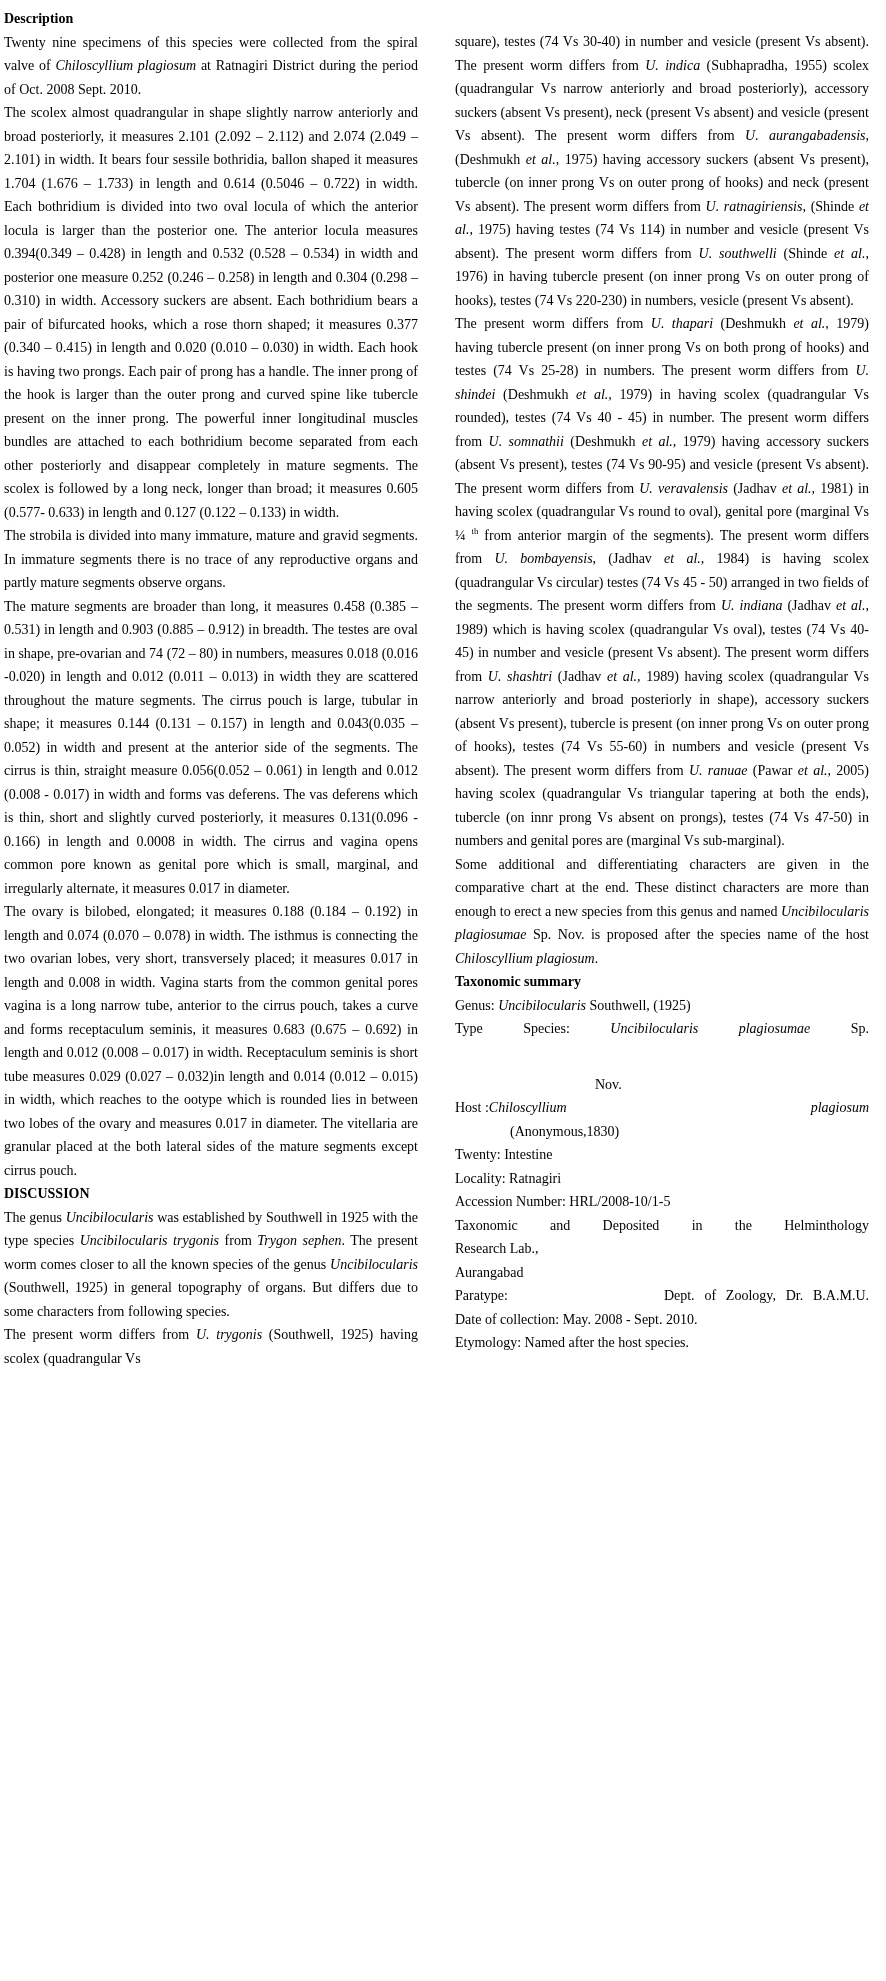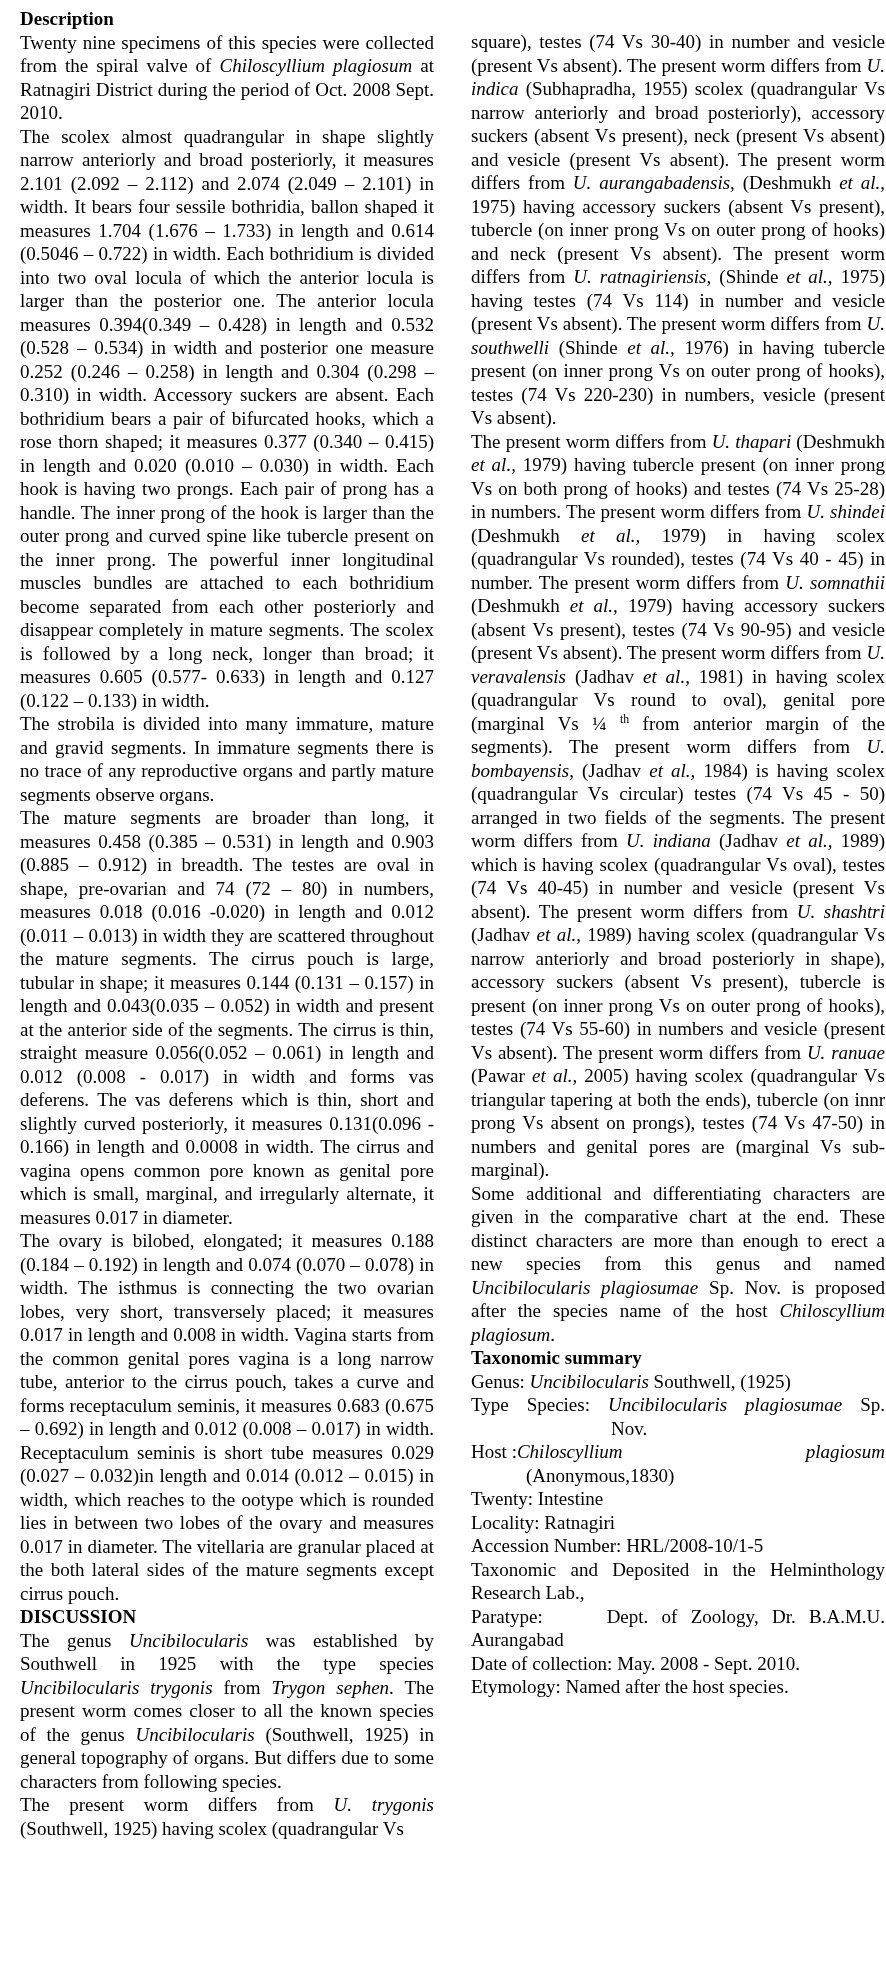--- a/index.html
+++ b/index.html
@@ -1,23 +1,23 @@
 <!DOCTYPE html>
 <html><head>
 <meta charset="utf-8">
 <style>
   html,body{margin:0;padding:0;background:#ffffff;}
   body{width:886px;height:1981px;overflow:hidden;}
   .page{
     display:flex;
     box-sizing:border-box;
-    padding:7px 0 0 20px;
+    padding:7px 0 0 4px;
     gap:37px;
     font-family:"Liberation Serif","DejaVu Serif",serif;
-    font-size:19px;
+    font-size:14px;
     line-height:23.5px;
     color:#000000;
   }
   .col{width:414px;flex:0 0 414px;}
   .col-right{padding-top:23px;}
   .blk{margin:0;}
   .para{text-align:justify;text-justify:inter-word;}
   .heading{font-weight:bold;text-align:left;}
   .line{text-align:left;}
   .jline{text-align:justify;text-justify:inter-word;height:23.5px;overflow:hidden;}
@@ -41,32 +41,32 @@
       <div class="blk para"><span>The genus </span><span style="font-style: italic;">Uncibilocularis</span><span> was established by Southwell in 1925 with the type species </span><span style="font-style: italic;">Uncibilocularis trygonis</span><span> from </span><span style="font-style: italic;">Trygon sephen</span><span>. The present worm comes closer to all the known species of the genus </span><span style="font-style: italic;">Uncibilocularis</span><span> (Southwell, 1925) in general topography of organs. But differs due to some characters from following species.</span></div>
       <div class="blk para"><span>The present worm differs from </span><span style="font-style: italic;">U. trygonis</span><span> (Southwell, 1925) having scolex (quadrangular Vs</span></div>
     </div>
   <div class="col col-right">
       <div class="blk para"><span>square), testes (74 Vs 30-40) in number and vesicle (present Vs absent). The present worm differs from </span><span style="font-style: italic;">U. indica</span><span> (Subhapradha, 1955) scolex (quadrangular Vs narrow anteriorly and broad posteriorly), accessory suckers (absent Vs present), neck (present Vs absent) and vesicle (present Vs absent). The present worm differs from </span><span style="font-style: italic;">U. aurangabadensis</span><span>, (Deshmukh </span><span style="font-style: italic;">et al.,</span><span> 1975) having accessory suckers (absent Vs present), tubercle (on inner prong Vs on outer prong of hooks) and neck (present Vs absent). The present worm differs from </span><span style="font-style: italic;">U. ratnagiriensis</span><span>, (Shinde </span><span style="font-style: italic;">et al.,</span><span> 1975) having testes (74 Vs 114) in number and vesicle (present Vs absent). The present worm differs from </span><span style="font-style: italic;">U. southwelli</span><span> (Shinde </span><span style="font-style: italic;">et al.,</span><span> 1976) in having tubercle present (on inner prong Vs on outer prong of hooks), testes (74 Vs 220-230) in numbers, vesicle (present Vs absent).</span></div>
       <div class="blk para"><span>The present worm differs from </span><span style="font-style: italic;">U. thapari</span><span> (Deshmukh </span><span style="font-style: italic;">et al.,</span><span> 1979) having tubercle present (on inner prong Vs on both prong of hooks) and testes (74 Vs 25-28) in numbers. The present worm differs from </span><span style="font-style: italic;">U. shindei</span><span> (Deshmukh </span><span style="font-style: italic;">et al.,</span><span> 1979) in having scolex (quadrangular Vs rounded), testes (74 Vs 40 - 45) in number. The present worm differs from </span><span style="font-style: italic;">U. somnathii</span><span> (Deshmukh </span><span style="font-style: italic;">et al.,</span><span> 1979) having accessory suckers (absent Vs present), testes (74 Vs 90-95) and vesicle (present Vs absent). The present worm differs from </span><span style="font-style: italic;">U. veravalensis</span><span> (Jadhav </span><span style="font-style: italic;">et al.,</span><span> 1981) in having scolex (quadrangular Vs round to oval), genital pore (marginal Vs ¼ </span><sup>th</sup><span> from anterior margin of the segments). The present worm differs from </span><span style="font-style: italic;">U. bombayensis</span><span>, (Jadhav </span><span style="font-style: italic;">et al.,</span><span> 1984) is having scolex (quadrangular Vs circular) testes (74 Vs 45 - 50) arranged in two fields of the segments. The present worm differs from </span><span style="font-style: italic;">U. indiana</span><span> (Jadhav </span><span style="font-style: italic;">et al.,</span><span> 1989) which is having scolex (quadrangular Vs oval), testes (74 Vs 40-45) in number and vesicle (present Vs absent). The present worm differs from </span><span style="font-style: italic;">U. shashtri</span><span> (Jadhav </span><span style="font-style: italic;">et al.,</span><span> 1989) having scolex (quadrangular Vs narrow anteriorly and broad posteriorly in shape), accessory suckers (absent Vs present), tubercle is present (on inner prong Vs on outer prong of hooks), testes (74 Vs 55-60) in numbers and vesicle (present Vs absent). The present worm differs from </span><span style="font-style: italic;">U. ranuae</span><span> (Pawar </span><span style="font-style: italic;">et al.,</span><span> 2005) having scolex (quadrangular Vs triangular tapering at both the ends), tubercle (on innr prong Vs absent on prongs), testes (74 Vs 47-50) in numbers and genital pores are (marginal Vs sub-marginal).</span></div>
       <div class="blk para"><span>Some additional and differentiating characters are given in the comparative chart at the end. These distinct characters are more than enough to erect a new species from this genus and named </span><span style="font-style: italic;">Uncibilocularis plagiosumae</span><span> Sp. Nov. is proposed after the species name of the host </span><span style="font-style: italic;">Chiloscyllium plagiosum</span><span>.</span></div>
       <div class="blk heading"><span>Taxonomic summary</span></div>
       <div class="blk line"><span>Genus: </span><span style="font-style: italic;">Uncibilocularis</span><span> Southwell, (1925)</span></div>
       <div class="blk jline"><span>Type Species: </span><span style="font-style: italic;">Uncibilocularis plagiosumae</span><span> Sp.</span></div>
-      <div class="blk line" style="padding-left: 140px;"><span>Nov.</span></div>
+      <div class="blk line" style="padding-left: 140px; margin-top: 32px;"><span>Nov.</span></div>
       <div class="blk spread">
         <span><span>Host :</span><span style="font-style: italic;">Chiloscyllium</span></span>
         <span><span style="font-style: italic;">plagiosum</span></span>
       </div>
       <div class="blk line" style="padding-left: 55px;"><span>(Anonymous,1830)</span></div>
       <div class="blk line"><span>Twenty: Intestine</span></div>
       <div class="blk line"><span>Locality: Ratnagiri</span></div>
       <div class="blk line"><span>Accession Number: HRL/2008-10/1-5</span></div>
       <div class="blk jline"><span>Taxonomic and Deposited in the Helminthology</span></div>
       <div class="blk line"><span>Research Lab.,</span></div>
+      <div class="blk line"><span>Aurangabad</span></div>
       <div class="blk spread">
         <span><span>Paratype:</span></span>
         <span class="wide"><span>Dept. of Zoology, Dr. B.A.M.U.</span></span>
       </div>
-      <div class="blk line"><span>Aurangabad</span></div>
       <div class="blk line"><span>Date of collection: May. 2008 - Sept. 2010.</span></div>
       <div class="blk line"><span>Etymology: Named after the host species.</span></div>
     </div>
 </div>
 
 </body></html>

